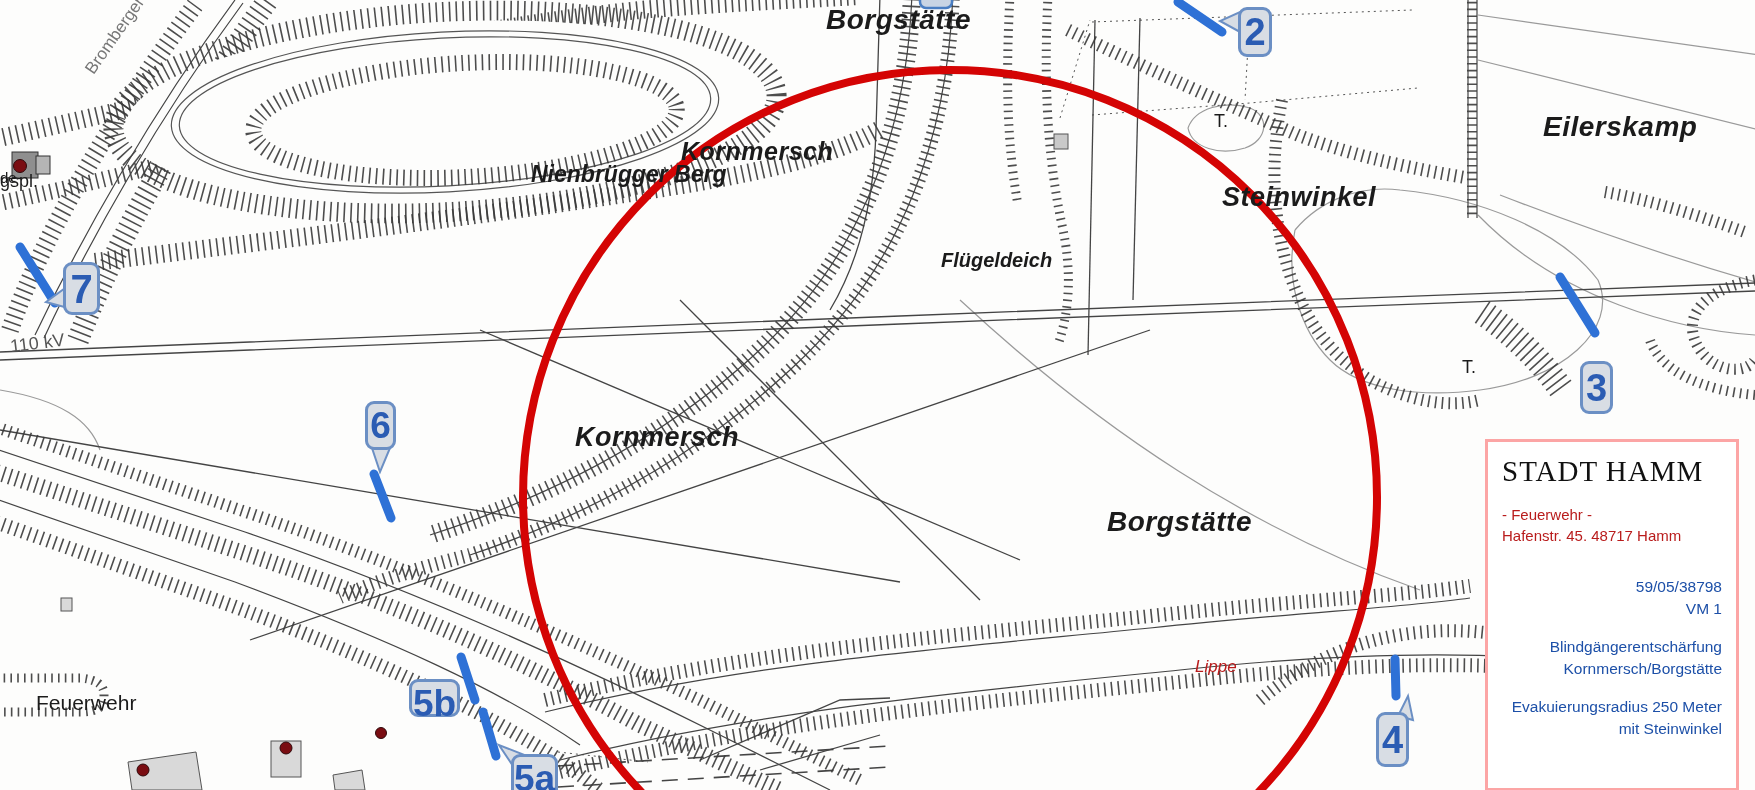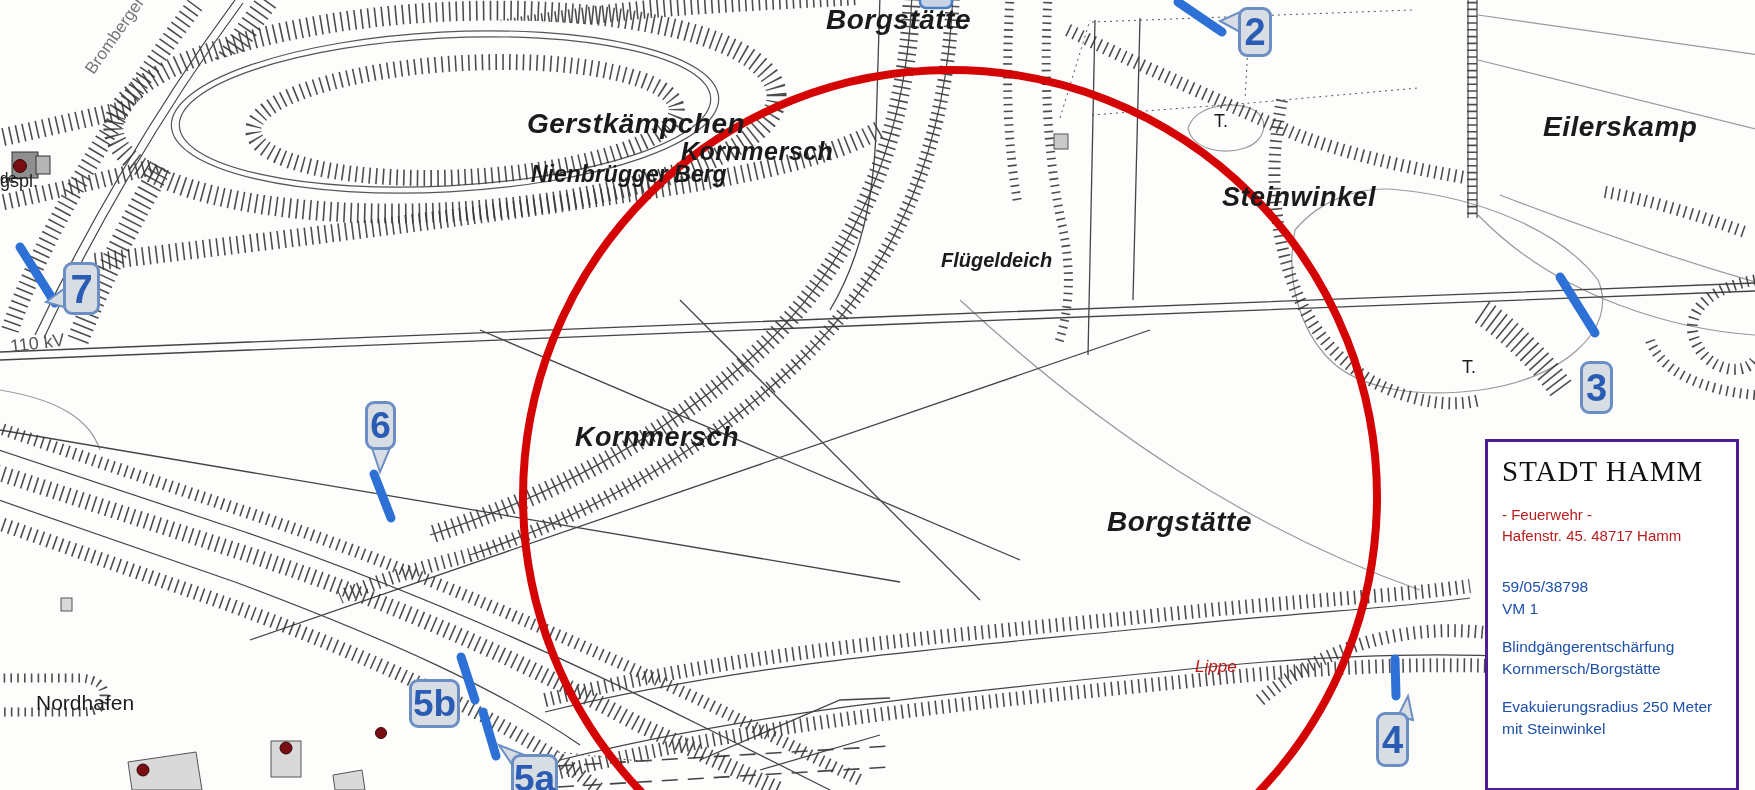--- a/index.html
+++ b/index.html
@@ -7,25 +7,25 @@
          font-family:"Liberation Sans",sans-serif;padding-left:46px;}
   #mapsvg{position:absolute;left:0;top:0;}
   .lbl{position:absolute;white-space:nowrap;color:#1b1b1b;line-height:1;}
   .big{font-weight:bold;font-style:italic;font-size:27px;letter-spacing:.5px;}
   .bold{font-weight:bold;font-style:italic;}
   .badge{position:absolute;box-sizing:border-box;border:3px solid #6b8fc4;border-radius:9px;
          background:#d8dde4;color:#2b5cb3;font-weight:bold;text-align:center;
          font-family:"Liberation Sans",sans-serif;}
   .badge span{display:block;}
   #infobox{position:absolute;left:1485px;top:439px;width:254px;height:352px;background:#ffffff;
-           border:3px solid #4c1d95;box-sizing:border-box;padding:13px 14px;}
+           border:3px solid #fca5a5;box-sizing:border-box;padding:13px 14px;}
   #infobox .title{font-family:"Liberation Serif",serif;font-size:29px;color:#111;
                   letter-spacing:1px;margin-bottom:16px;}
   #infobox .black{font-size:15px;color:#b91c1c;line-height:21px;}
-  #infobox .blue{font-size:15.5px;color:#1d50a8;line-height:22px;} .gap30{height:30px;} .gap16{height:16px;}
+  #infobox .blue{font-size:15.5px;color:#1d50a8;line-height:22px;text-align:right;} .gap30{height:30px;} .gap16{height:16px;}
 </style>
 </head>
 <body>
 
 <div id="stage">
 
 <svg id="mapsvg" width="1755" height="790" viewBox="0 0 1755 790">
 
   <g stroke="#9a9a9a" stroke-width="1.2" fill="none">
     <path d="M1478,60 L1760,130"></path>
@@ -161,30 +161,29 @@
     <polygon points="372,448 390,448 380,472"></polygon>
     <polygon points="1240,12 1240,32 1220,21"></polygon>
     <polygon points="513,766 527,756 499,745"></polygon>
     <polygon points="1398,716 1413,720 1408,696"></polygon>
   </g>
 
   <rect x="920" y="-14" width="32" height="22" rx="6" fill="#c8d4e4" stroke="#4a7ec2" stroke-width="2.5"></rect>
 </svg>
 
 <div class="lbl big" style="left:826px;top:6px;font-size:28px">Borgstätte</div>
-<div class="lbl big" style="left:527px;top:110px;font-size:28px">Gerstkämpchen</div>
 <div class="lbl big" style="left:681px;top:139px;font-size:25px">Kornmersch</div>
 <div class="lbl bold" style="left:531px;top:163px;font-size:23px">Nienbrügger Berg</div>
 <div class="lbl bold" style="left:941px;top:250px;font-size:20px">Flügeldeich</div>
 <div class="lbl big" style="left:1222px;top:184px">Steinwinkel</div>
 <div class="lbl big" style="left:1543px;top:113px;font-size:28px">Eilerskamp</div>
 <div class="lbl big" style="left:575px;top:424px">Kornmersch</div>
 <div class="lbl big" style="left:1107px;top:508px;font-size:28px">Borgstätte</div>
 <div class="lbl" style="left:1195px;top:658px;font-size:17px;font-style:italic;color:#b91c1c">Lippe</div>
-<div class="lbl" style="left:36px;top:692px;font-size:21px">Nordhafen</div>
+<div class="lbl" style="left:36px;top:692px;font-size:21px">Feuerwehr</div>
 <div class="lbl" style="left:10px;top:334px;font-size:18px;color:#555;transform:rotate(-7deg)">110 kV</div>
 <div class="lbl" style="left:96px;top:60px;font-size:17px;color:#777;transform:rotate(-55deg);transform-origin:left bottom">Bromberger</div>
 <div class="lbl" style="left:0px;top:170px;font-size:15px">de-</div>
 <div class="lbl" style="left:0px;top:172px;font-size:18px">gspl.</div>
 <div class="lbl" style="left:1214px;top:112px;font-size:18px">T.</div>
 <div class="lbl" style="left:1462px;top:358px;font-size:18px">T.</div>
 
 <div class="badge" style="left:63px;top:262px;width:37px;height:53px;font-size:40px;line-height:48px">
       <span>7</span>
     </div>
@@ -193,21 +192,21 @@
     </div>
 <div class="badge" style="left:1238px;top:7px;width:34px;height:50px;font-size:38px;line-height:45px">
       <span>2</span>
     </div>
 <div class="badge" style="left:1580px;top:361px;width:33px;height:53px;font-size:38px;line-height:48px">
       <span>3</span>
     </div>
 <div class="badge" style="left:1376px;top:712px;width:33px;height:55px;font-size:38px;line-height:50px">
       <span>4</span>
     </div>
-<div class="badge" style="left:409px;top:679px;width:51px;height:49px;font-size:37px;line-height:44px">
+<div class="badge" style="left:409px;top:679px;width:51px;height:38px;font-size:37px;line-height:44px">
       <span>5b</span>
     </div>
 <div class="badge" style="left:511px;top:754px;width:47px;height:48px;font-size:37px;line-height:44px">
       <span>5a</span>
     </div>
 
 <div id="infobox">
   <div class="title">STADT HAMM</div>
   <div class="black">- Feuerwehr -</div>
   <div class="black">Hafenstr. 45. 48717 Hamm</div>

